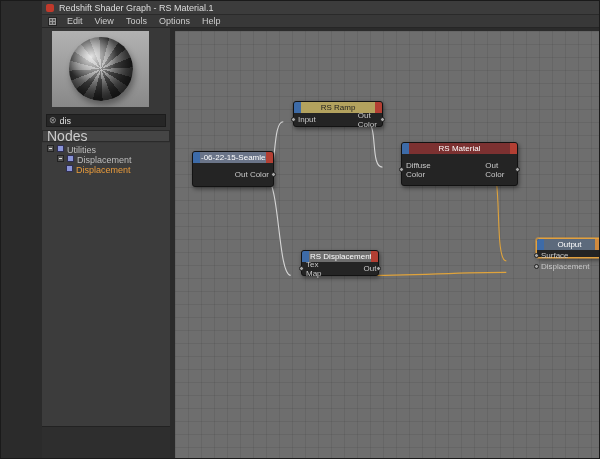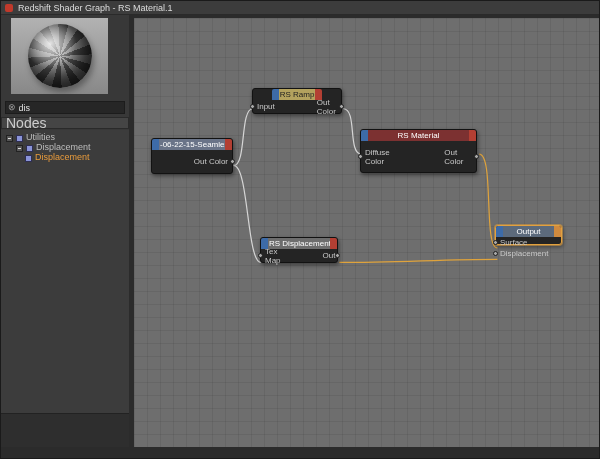--- a/index.html
+++ b/index.html
@@ -1,18 +1,18 @@
 <!DOCTYPE html>
 <html><head>
 <meta charset="utf-8">
 <style>
   html,body{margin:0;padding:0;background:#222;}
   *{box-sizing:border-box;font-family:"Liberation Sans",sans-serif;}
   .window{position:relative;width:600px;height:459px;background:#2b2b2b;overflow:hidden;
-          border:1px solid #1a1a1a;color:#cfcfcf;}
+          border:1px solid #1a1a1a;color:#cfcfcf;padding-left:41px;}
   
   .titlebar{height:14px;background:#3c3c3c;display:flex;align-items:center;padding:0 4px;
             border-bottom:1px solid #2a2a2a;}
   .app-icon{width:8px;height:8px;background:#c0392b;border-radius:2px;margin-right:5px;flex:0 0 auto;}
   .title{font-size:9px;color:#dddddd;white-space:nowrap;}
   
   .menubar{height:13px;background:#383838;display:flex;align-items:center;
            border-bottom:1px solid #262626;padding-left:2px;}
   .menu-grid{width:9px;height:9px;margin:0 4px;background:
      linear-gradient(#9a9a9a 1px,transparent 1px) 0 0/9px 3px,
@@ -34,21 +34,21 @@
           background-blend-mode:normal,multiply,normal;
           box-shadow:inset -9px -12px 16px rgba(0,0,0,.6), 2px 4px 6px rgba(0,0,0,.35);}
   .searchrow{display:flex;align-items:center;margin:3px 4px 3px 4px;height:13px;
              background:#262626;border:1px solid #1c1c1c;padding:0 2px;}
   .clear-icon{font-size:9px;color:#9a9a9a;line-height:11px;margin-right:3px;cursor:pointer;}
   .search{flex:1;background:transparent;border:none;outline:none;color:#e0e0e0;
           font-size:9px;height:11px;padding:0;min-width:0;}
   .nodesbar{height:12px;background:#454545;border:1px solid #2a2a2a;margin:0 0 1px 0;
             font-size:14px;line-height:11px;color:#cccccc;padding-left:4px;}
   .tree{flex:1;background:#3c3c3c;font-size:9px;color:#bdbdbd;padding-top:2px;overflow:hidden;}
-  .tree-row{display:flex;align-items:flex-end;height:10px;cursor:default;white-space:nowrap;}
+  .tree-row{display:flex;align-items:flex-start;height:10px;cursor:default;white-space:nowrap;}
   .lvl0{padding-left:5px;}.lvl1{padding-left:15px;}.lvl2{padding-left:24px;}
   .twisty{width:7px;height:7px;background:#555;border:1px solid #222;position:relative;
           margin-right:3px;flex:0 0 auto;}
   .twisty::after{content:"";position:absolute;left:1px;right:1px;top:2px;height:1px;background:#ddd;}
   .cube{width:7px;height:7px;background:#8a94d8;border:1px solid #2e2e52;margin-right:3px;flex:0 0 auto;}
   .tree-row.selected .tree-label{color:#e89b3c;}
   .sidebar-bottom{height:34px;background:#2e2e2e;border-top:1px solid #222;}
   
   .canvas{flex:1;display:flex;flex-direction:column;padding-top:3px;background:#2b2b2b;min-width:0;}
   .canvas-header{position:relative;height:13px;background:#4c4c4c;border:1px solid #3a3a3a;
@@ -94,20 +94,28 @@
 </head>
 <body>
 
 <div class="window">
 
   <div class="titlebar">
     <span class="app-icon"></span>
     <span class="title">Redshift Shader Graph - RS Material.1</span>
   </div>
 
+  <div class="menubar">
+    <span class="menu-grid"></span>
+    <span class="menu-item">Edit</span>
+    <span class="menu-item">View</span>
+    <span class="menu-item">Tools</span>
+    <span class="menu-item">Options</span>
+    <span class="menu-item">Help</span>
+  </div>
 
   <div class="main">
 
     <div class="sidebar">
       <div class="preview">
         <div class="sphere"></div>
       </div>
       <div class="searchrow">
         <span class="clear-icon">⊗</span>
         <input class="search" type="text" value="dis" style="">
@@ -153,21 +161,21 @@
             <span class="cap cap-red"></span>
           </div>
           <div class="node-body">
             <div class="port-row out-only">
               <span>Out Color</span>
               <span class="dot right"></span>
             </div>
           </div>
         </div>
 
-        <div class="node" style="left:118px;top:70px;width:90px;height:26px;align-items:center;">
+        <div class="node" style="left:118px;top:70px;width:90px;height:26px;">
           <div class="node-header">
             <span class="cap cap-blue"></span>
             <span class="hdr-mid hdr-ramp">RS Ramp</span>
             <span class="cap cap-red"></span>
           </div>
           <div class="node-body">
             <div class="port-row both">
               <span class="dot left"></span>
               <span>Input</span>
               <span>Out Color</span>

